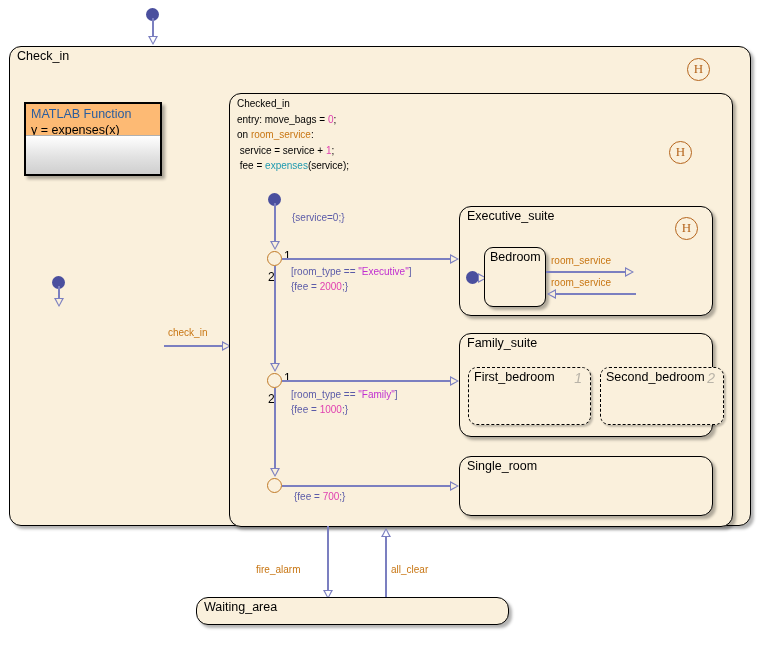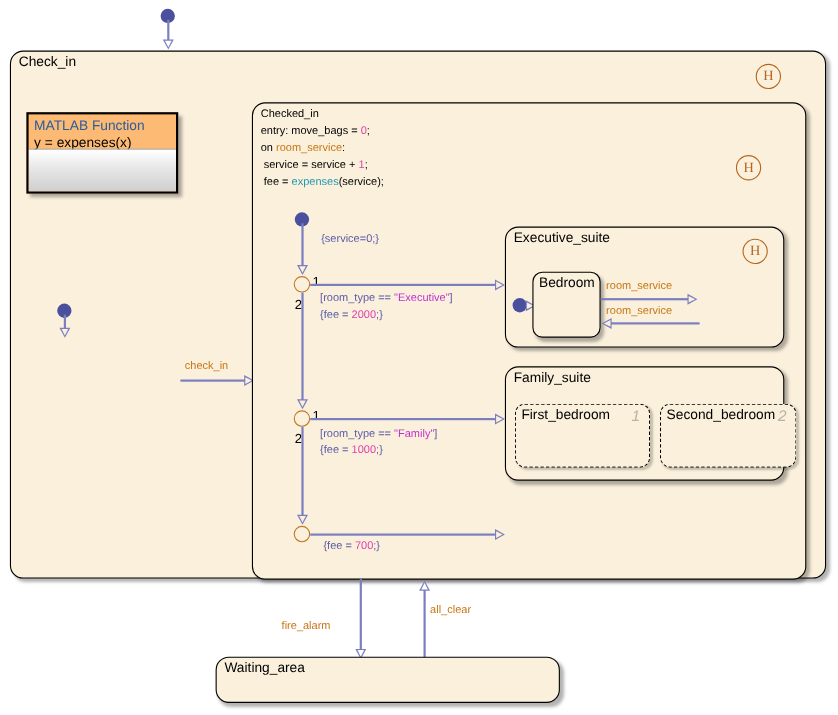--- a/index.html
+++ b/index.html
@@ -305,26 +305,29 @@
   <div class="state parallel" style="left:468px; top:367px; width:123px; height:58px; border-radius:9px;">
     <div class="label" style="left:5px;">First_bedroom</div>
     <div class="pindex">1</div>
   </div>
 
   <div class="state parallel" style="left:600px; top:367px; width:124px; height:58px; border-radius:9px;">
     <div class="label" style="left:5px;">Second_bedroom</div>
     <div class="pindex">2</div>
   </div>
 
+  <div class="state sub" style="left:459px; top:456px; width:254px; height:60px;">
+    <div class="label">Single_room</div>
+  </div>
 
   <div class="ln-v" style="left:327px; top:526px; height:68px;"></div>
   <div class="arr arr-d onwhite" style="left:322.5px; top:590px;"></div>
   <div class="tlabel evt" style="left:256px; top:562px;">fire_alarm</div>
 
   <div class="ln-v" style="left:385px; top:536px; height:64px;"></div>
   <div class="arr arr-u onwhite" style="left:380.5px; top:528px;"></div>
-  <div class="tlabel evt" style="left:391px; top:547px;">all_clear</div>
-
-  <div class="state sub" style="left:196px; top:597px; width:313px; height:42px;">
+  <div class="tlabel evt" style="left:391px; top:562px;">all_clear</div>
+
+  <div class="state sub" style="left:196px; top:597px; width:313px; height:28px;">
     <div class="label">Waiting_area</div>
   </div>
 
 </div>
 
 </body></html>

